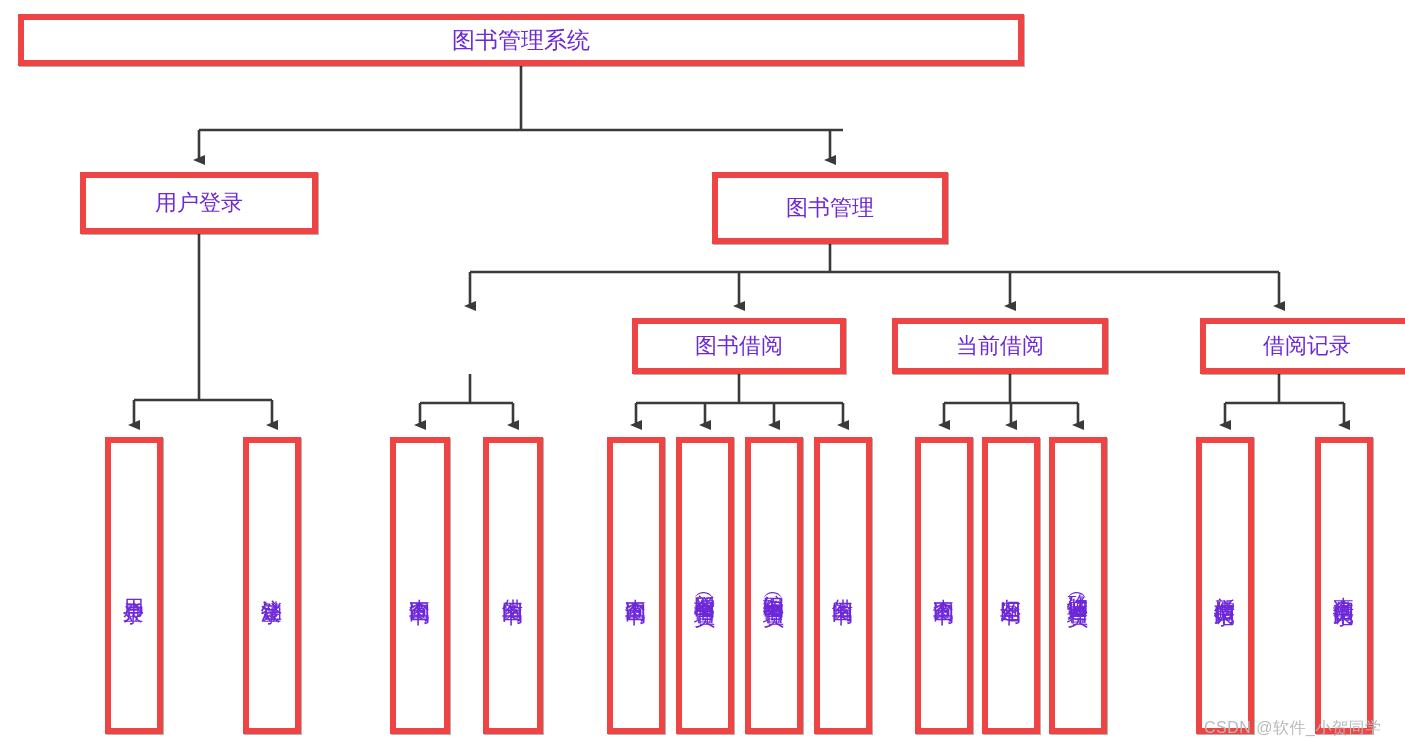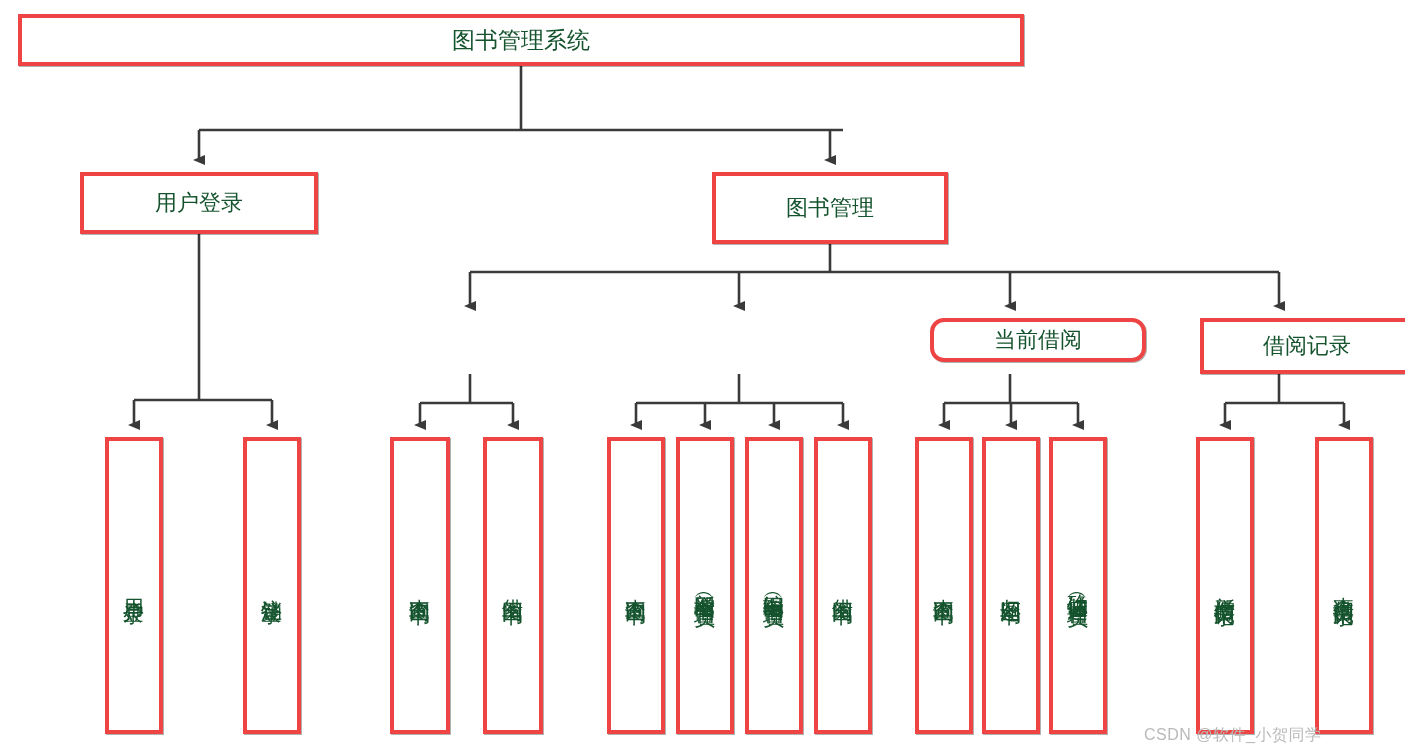--- a/index.html
+++ b/index.html
@@ -22,26 +22,26 @@
     left: 0;
     top: 0;
     width: 1405px;
     height: 747px;
     pointer-events: none;
   }
   .node {
     position: absolute;
     box-sizing: border-box;
     background: #ffffff;
-    border: 4px solid #ef4444;
+    border: 6px solid #ef4444;
     box-shadow: 1px 1px 0 rgba(0,0,0,0.30);
     display: flex;
     align-items: center;
     justify-content: center;
-    color: #14532d;
+    color: #6d28d9;
   }
   .node .lbl {
     text-align: center;
     line-height: 1.15;
     white-space: nowrap;
   }
   .node.h .lbl {
     font-size: 22px;
   }
   .node.root .lbl {
@@ -126,21 +126,24 @@
     <span class="lbl">图书管理系统</span>
   </div>
 
   <div class="node h" id="n-l1-0" style="left: 80px; top: 172px; width: 238px; height: 62px;">
     <span class="lbl">用户登录</span>
   </div>
   <div class="node h" id="n-l1-1" style="left: 712px; top: 172px; width: 236px; height: 72px;">
     <span class="lbl">图书管理</span>
   </div>
 
-  <div class="node h" id="n-l2-2" style="left: 930px; top: 318px; width: 216px; height: 44px; border-radius: 14px;">
+  <div class="node h" id="n-l2-1" style="left: 632px; top: 318px; width: 214px; height: 56px;">
+    <span class="lbl">图书借阅</span>
+  </div>
+  <div class="node h" id="n-l2-2" style="left: 892px; top: 318px; width: 216px; height: 56px;">
     <span class="lbl">当前借阅</span>
   </div>
   <div class="node h" id="n-l2-3" style="left: 1172px; top: 318px; width: 214px; height: 56px; margin-left: 28px;">
     <span class="lbl">借阅记录</span>
   </div>
 
   <div class="node v" id="n-lf-0" style="left: 105px; top: 437px; width: 58px; height: 297px;">
     <span class="lbl">用户登录</span>
   </div>
   <div class="node v" id="n-lf-1" style="left: 243px; top: 437px; width: 58px; height: 297px;">
@@ -173,15 +176,15 @@
   <div class="node v" id="n-lf-10" style="left: 1049px; top: 437px; width: 58px; height: 297px;">
     <span class="lbl">确认归还（管理员）</span>
   </div>
   <div class="node v" id="n-lf-11" style="left: 1196px; top: 437px; width: 58px; height: 297px;">
     <span class="lbl">新增借阅记录</span>
   </div>
   <div class="node v" id="n-lf-12" style="left: 1315px; top: 437px; width: 58px; height: 297px;">
     <span class="lbl">查询借阅记录</span>
   </div>
 
-  <div class="watermark" id="wm" style="left: 1144px; top: 718px; margin-top: 7px;">CSDN @软件_小贺同学</div>
+  <div class="watermark" id="wm" style="left: 1204px; top: 718px;">CSDN @软件_小贺同学</div>
 
 </div>
 
 </body></html>

